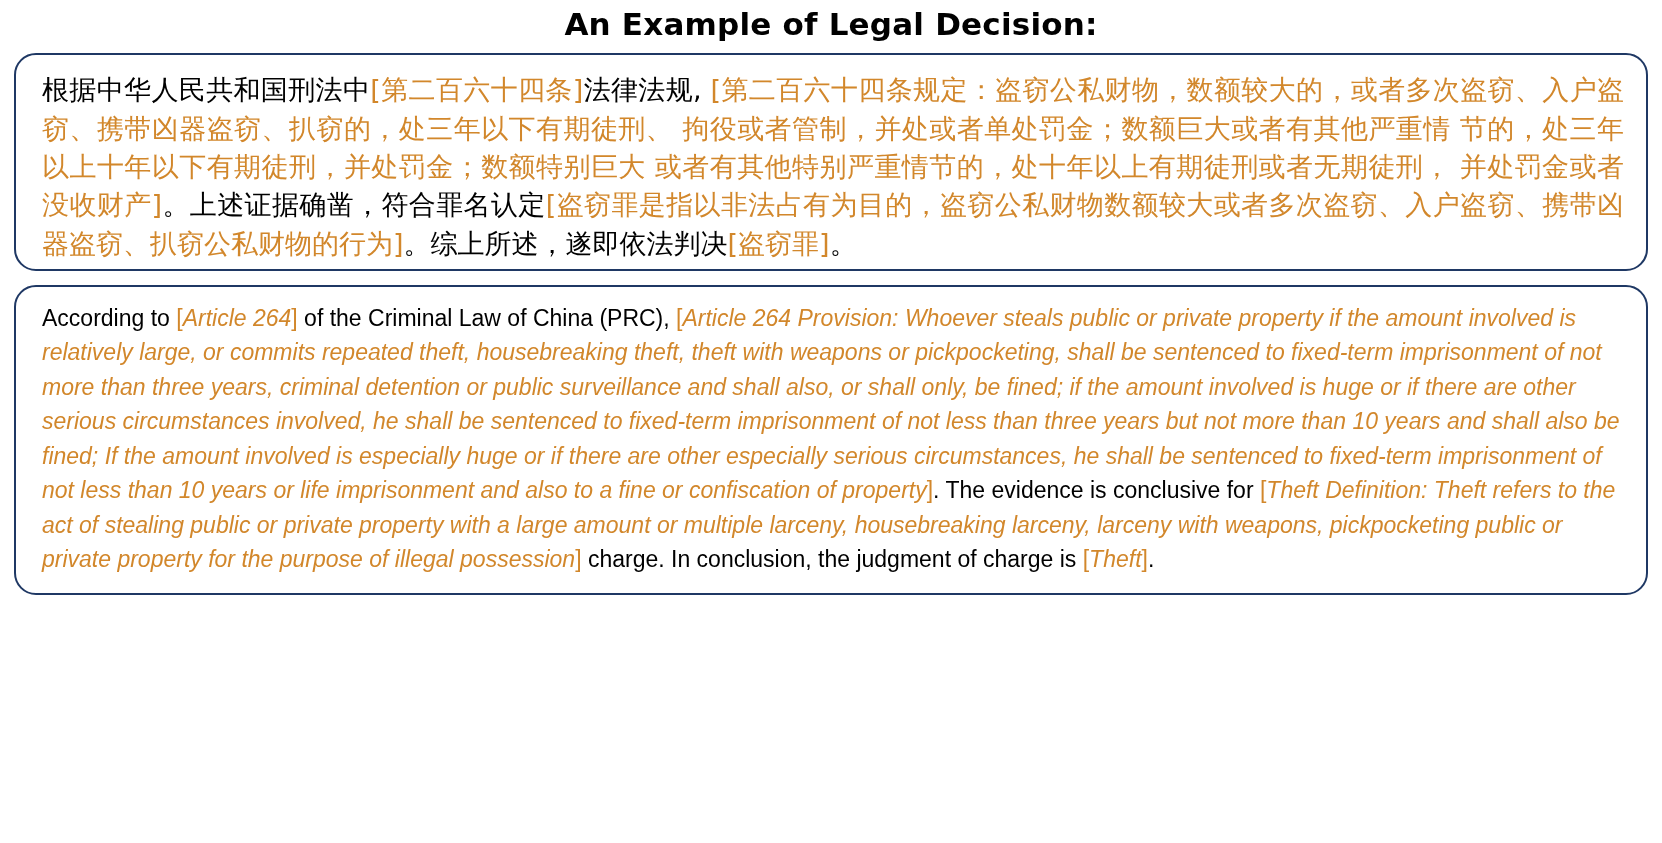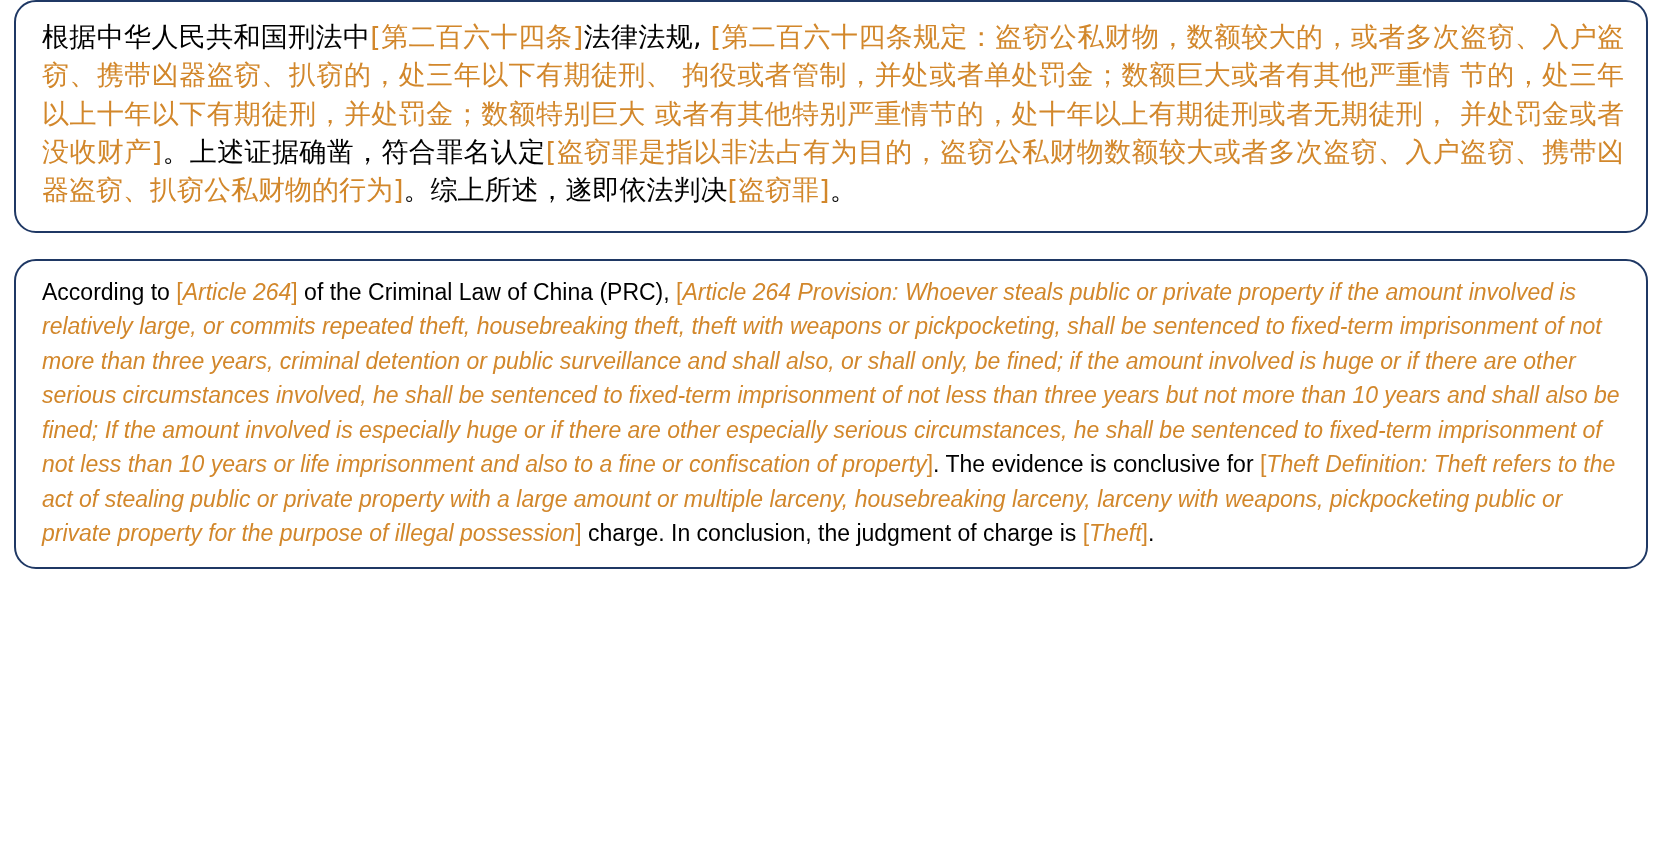--- a/index.html
+++ b/index.html
@@ -31,22 +31,22 @@
     padding-bottom: 10px;
     letter-spacing: 0.2px;
   }
   .panel {
     border: 2px solid #1f3864;
     border-radius: 22px;
     box-sizing: border-box;
     background: #ffffff;
   }
   .panel-cn {
-    padding: 16px 22px 21px 26px;
-    margin-bottom: 26px;
+    padding: 16px 22px 6px 26px;
+    margin-bottom: 14px;
   }
   .panel-en {
     padding: 14px 22px 16px 26px;
   }
   .cn-text {
     font-family: "DejaVu Sans", "Liberation Sans", sans-serif;
     font-size: 27px;
     line-height: 1.42;
     text-align: justify;
     text-justify: inter-ideograph;
@@ -71,20 +71,21 @@
   }
   .brk {
     color: #000000;
   }
 </style>
 </head>
 <body>
 
 <div class="page">
 
+  <div class="title">An Example of Legal Decision:</div>
 
   <div class="panel panel-cn">
     <div class="cn-text"><span class="brk">根据中华人民共和国刑法中</span><span class="hl">[</span><span class="hl-cn">第二百六十四条</span><span class="hl">]</span><span class="brk">法律法规, </span><span class="hl">[</span><span class="hl-cn">第二百六十四条规定：盗窃公私财物，数额较大的，或者多次盗窃、入户盗窃、携带凶器盗窃、扒窃的，处三年以下有期徒刑、 拘役或者管制，并处或者单处罚金；数额巨大或者有其他严重情 节的，处三年以上十年以下有期徒刑，并处罚金；数额特别巨大 或者有其他特别严重情节的，处十年以上有期徒刑或者无期徒刑， 并处罚金或者没收财产</span><span class="hl">]</span><span class="brk">。上述证据确凿，符合罪名认定</span><span class="hl">[</span><span class="hl-cn">盗窃罪是指以非法占有为目的，盗窃公私财物数额较大或者多次盗窃、入户盗窃、携带凶器盗窃、扒窃公私财物的行为</span><span class="hl">]</span><span class="brk">。综上所述，遂即依法判决</span><span class="hl">[</span><span class="hl-cn">盗窃罪</span><span class="hl">]</span><span class="brk">。</span></div>
   </div>
 
   <div class="panel panel-en">
     <div class="en-text"><span class="brk">According to </span><span class="hl">[</span><span class="hl-en">Article 264</span><span class="hl">]</span><span class="brk"> of the Criminal Law of China (PRC), </span><span class="hl">[</span><span class="hl-en">Article 264 Provision: Whoever steals public or private property if the amount involved is relatively large, or commits repeated theft, housebreaking theft, theft with weapons or pickpocketing, shall be sentenced to fixed-term imprisonment of not more than three years, criminal detention or public surveillance and shall also, or shall only, be fined; if the amount involved is huge or if there are other serious circumstances involved, he shall be sentenced to fixed-term imprisonment of not less than three years but not more than 10 years and shall also be fined; If the amount involved is especially huge or if there are other especially serious circumstances, he shall be sentenced to fixed-term imprisonment of not less than 10 years or life imprisonment and also to a fine or confiscation of property</span><span class="hl">]</span><span class="brk">. The evidence is conclusive for </span><span class="hl">[</span><span class="hl-en">Theft  Definition: Theft refers to the act of stealing public or private property with a large amount or multiple larceny, housebreaking larceny, larceny with weapons, pickpocketing public or private property for the purpose of illegal possession</span><span class="hl">]</span><span class="brk"> charge. In conclusion, the judgment of charge is </span><span class="hl">[</span><span class="hl-en">Theft</span><span class="hl">]</span><span class="brk">.</span></div>
   </div>
 
 </div>

